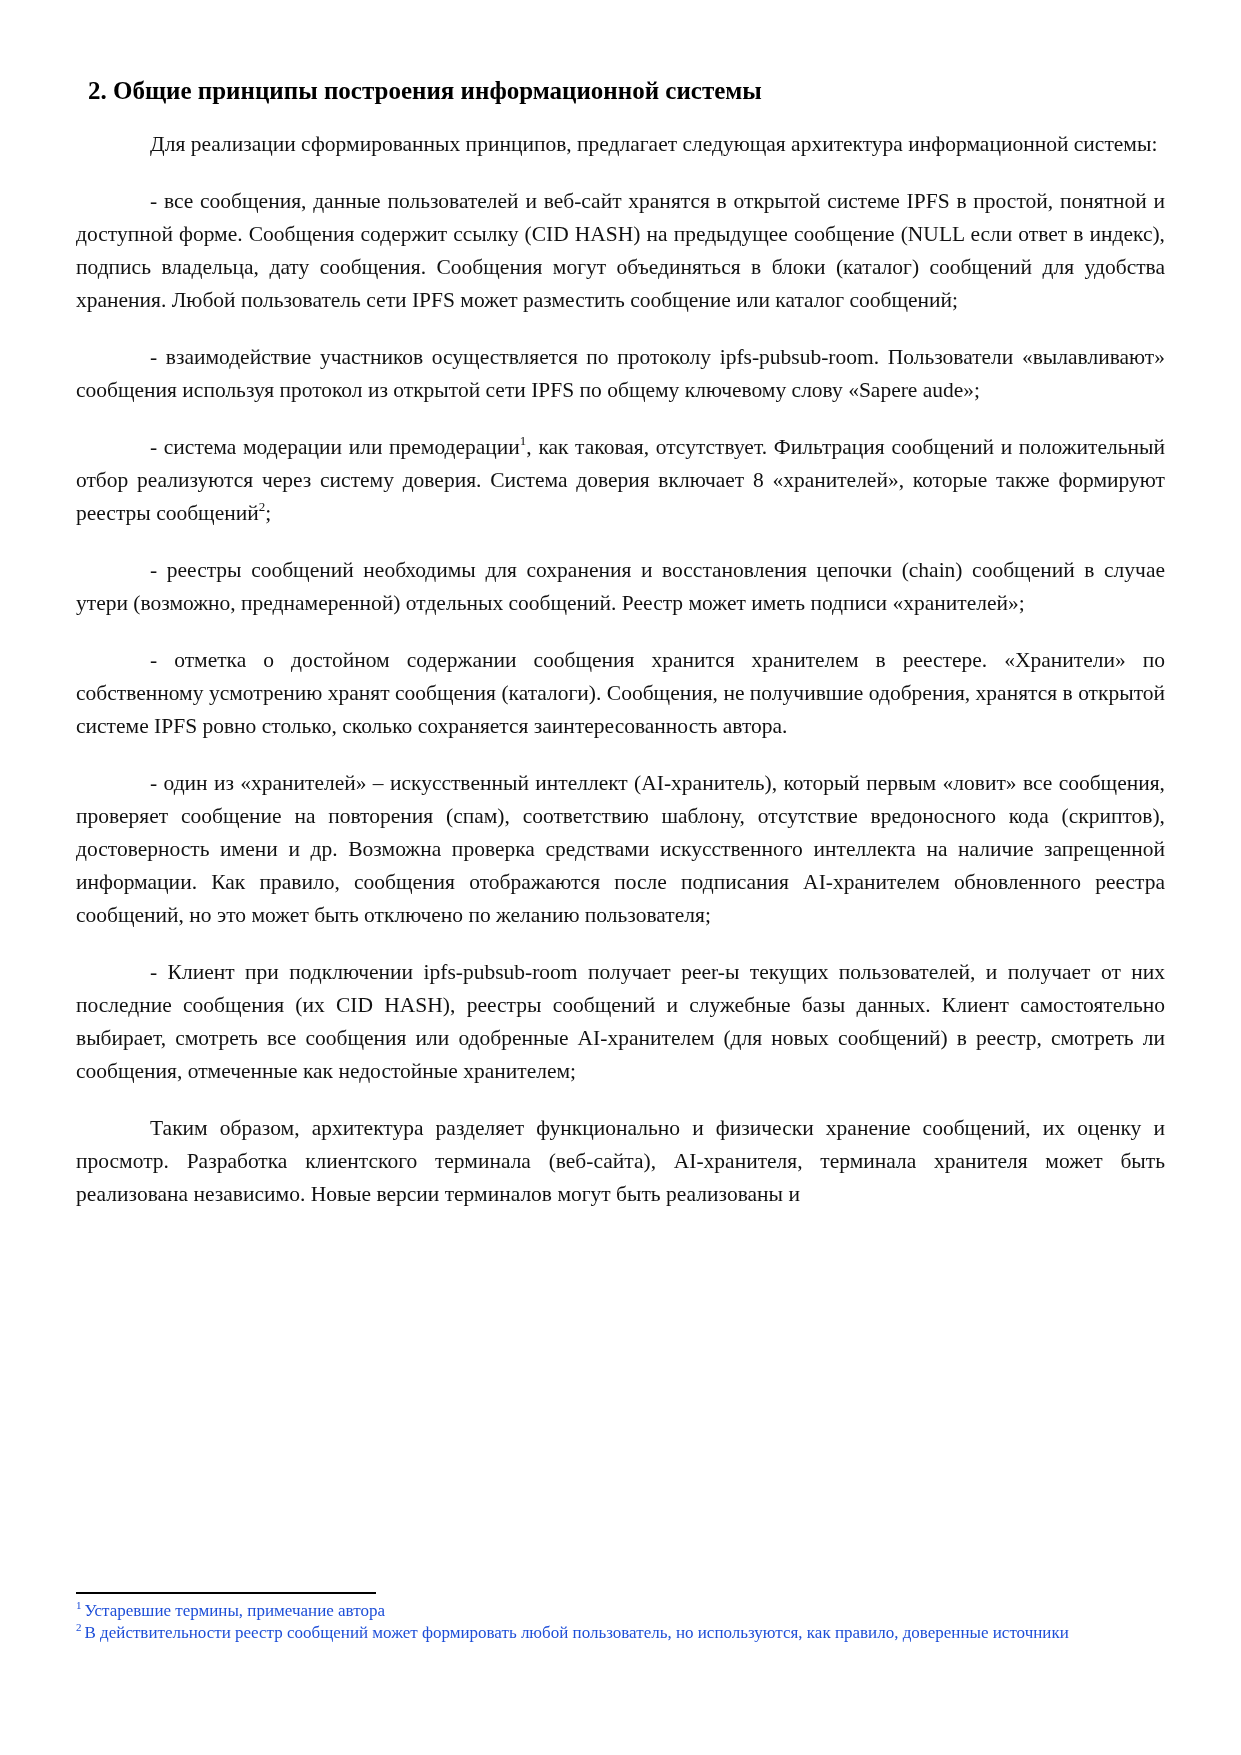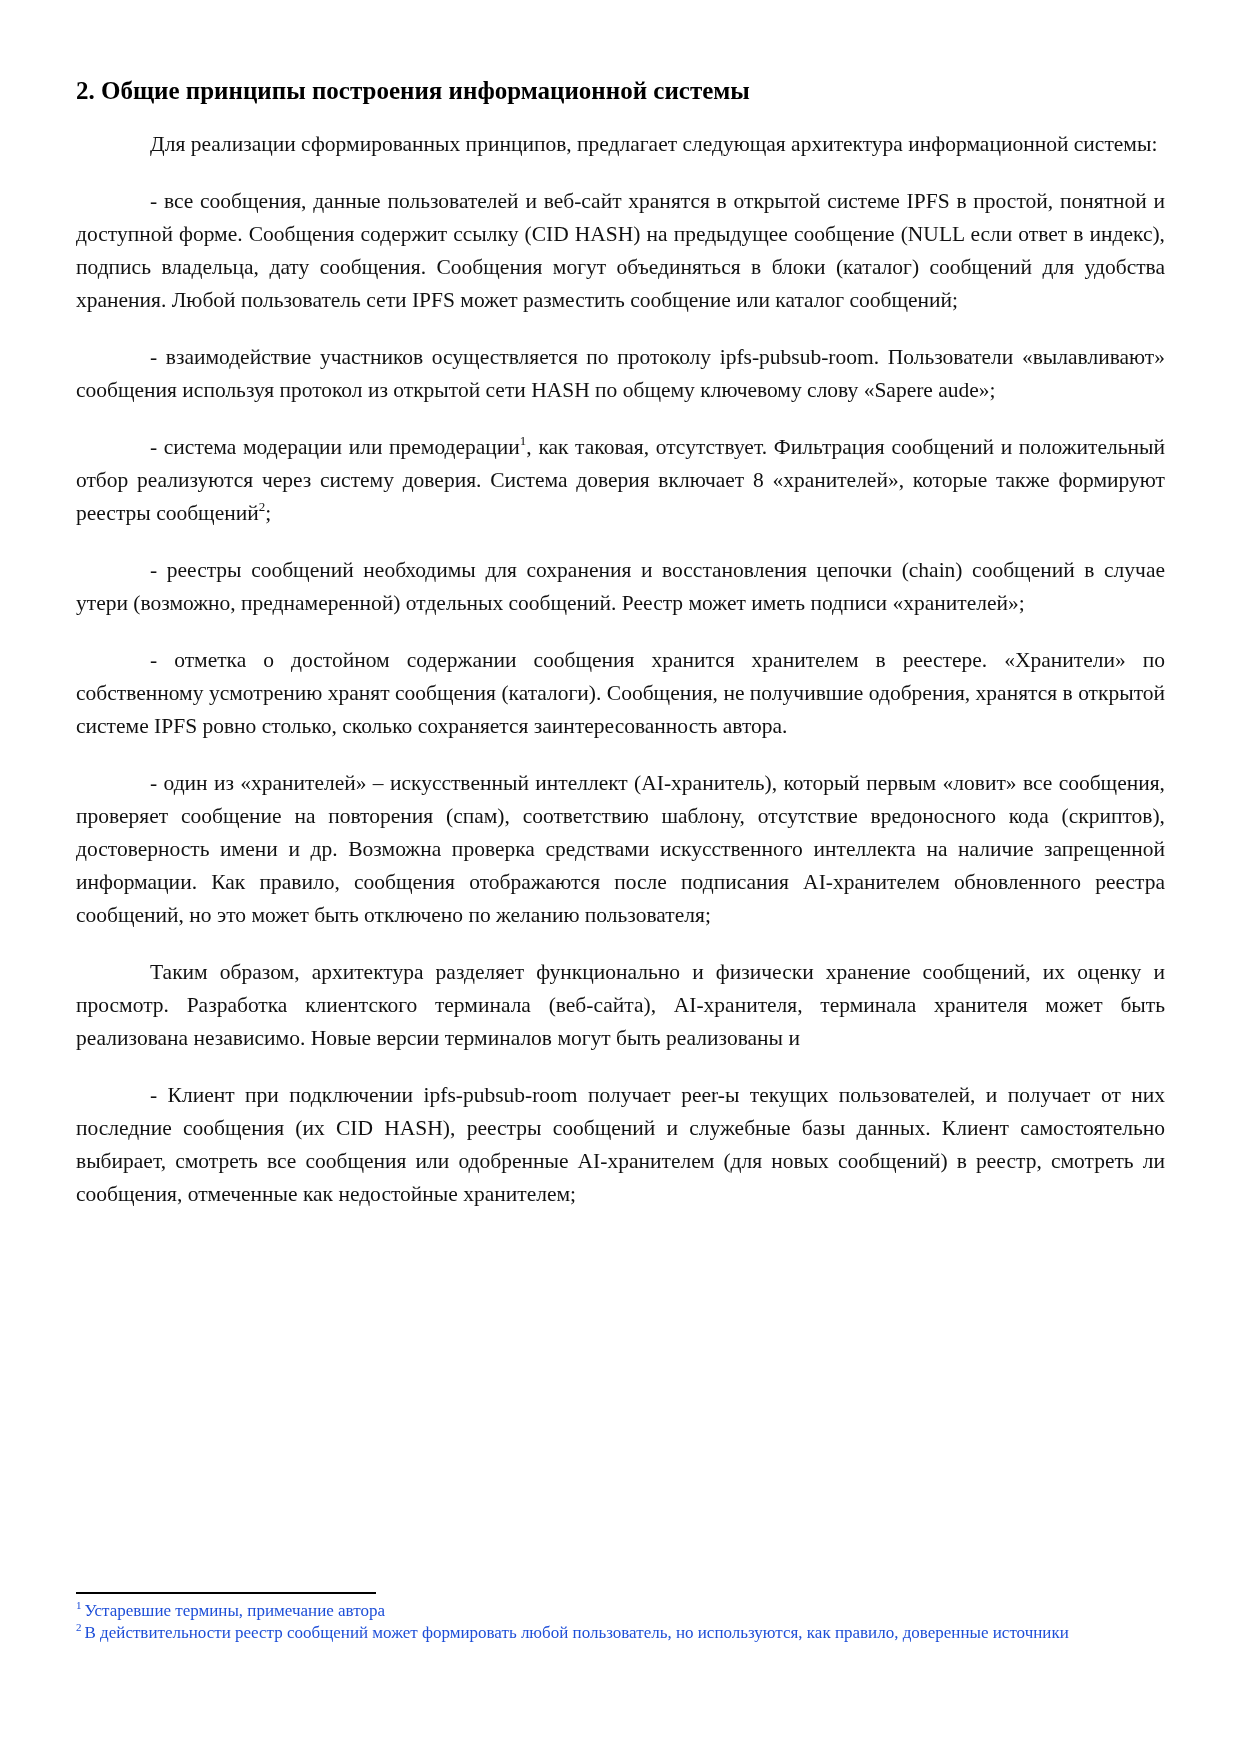--- a/index.html
+++ b/index.html
@@ -6,21 +6,21 @@
     body { width: 1241px; height: 1755px; position: relative; overflow: hidden; }
     .page {
       position: absolute; left: 76px; top: 76px; width: 1089px;
       font-family: "Liberation Serif", "DejaVu Serif", serif;
       color: #111111;
       font-size: 21.5px;
       line-height: 33px;
     }
     .heading {
       font-weight: bold; font-size: 25px; line-height: 30px;
-      margin: 0 0 22px 0; color: #000;
+      margin: 0 0 22px 12px; color: #000;
     }
     .para {
       text-align: justify; text-indent: 74px; margin: 16px 0 24px 0;
     }
     .para sup { font-size: 13px; line-height: 0; vertical-align: 9px; }
     .footnotes {
       position: absolute; left: 76px; top: 1592px; width: 1089px;
       font-family: "Liberation Serif", "DejaVu Serif", serif;
       color: #1d4ed8; font-size: 17px; line-height: 22px;
     }
@@ -28,26 +28,26 @@
     .fn sup { font-size: 11px; line-height: 0; vertical-align: 7px; margin-right: 3px; }
   </style>
 </head>
 <body>
 
 <div class="page">
   <h2 class="heading">2. Общие принципы построения информационной системы</h2>
 
   <p class="para">Для реализации сформированных принципов, предлагает следующая архитектура информационной системы:</p>
   <p class="para">- все сообщения, данные пользователей и веб-сайт хранятся в открытой системе IPFS в простой, понятной и доступной форме. Сообщения содержит ссылку (CID HASH) на предыдущее сообщение (NULL если ответ в индекс), подпись владельца, дату сообщения. Сообщения могут объединяться в блоки (каталог) сообщений для удобства хранения. Любой пользователь сети IPFS может разместить сообщение или каталог сообщений;</p>
-  <p class="para">- взаимодействие участников осуществляется по протоколу ipfs-pubsub-room. Пользователи «вылавливают» сообщения используя протокол из открытой сети HASH по общему ключевому слову «Sapere aude»;</p>
+  <p class="para">- взаимодействие участников осуществляется по протоколу ipfs-pubsub-room. Пользователи «вылавливают» сообщения используя протокол из открытой сети IPFS по общему ключевому слову «Sapere aude»;</p>
   <p class="para"><span>- система модерации или премодерации</span><sup>1</sup><span>, как таковая, отсутствует. Фильтрация сообщений и положительный отбор реализуются через систему доверия. Система доверия включает 8 «хранителей», которые также формируют реестры сообщений</span><sup>2</sup><span>;</span></p>
   <p class="para">- реестры сообщений необходимы для сохранения и восстановления цепочки (chain) сообщений в случае утери (возможно, преднамеренной) отдельных сообщений. Реестр может иметь подписи «хранителей»;</p>
   <p class="para">- отметка о достойном содержании сообщения хранится хранителем в реестере. «Хранители» по собственному усмотрению хранят сообщения (каталоги). Сообщения, не получившие одобрения, хранятся в открытой системе IPFS ровно столько, сколько сохраняется заинтересованность автора.</p>
   <p class="para">- один из «хранителей» – искусственный интеллект (AI-хранитель), который первым «ловит» все сообщения, проверяет сообщение на повторения (спам), соответствию шаблону, отсутствие вредоносного кода (скриптов), достоверность имени и др. Возможна проверка средствами искусственного интеллекта на наличие запрещенной информации. Как правило, сообщения отображаются после подписания AI-хранителем обновленного реестра сообщений, но это может быть отключено по желанию пользователя;</p>
+  <p class="para">- Клиент при подключении ipfs-pubsub-room получает peer-ы текущих пользователей, и получает от них последние сообщения (их CID HASH), реестры сообщений и служебные базы данных. Клиент самостоятельно выбирает, смотреть все сообщения или одобренные AI-хранителем (для новых сообщений) в реестр, смотреть ли сообщения, отмеченные как недостойные хранителем;</p>
   <p class="para">Таким образом, архитектура разделяет функционально и физически хранение сообщений, их оценку и просмотр. Разработка клиентского терминала (веб-сайта), AI-хранителя, терминала хранителя может быть реализована независимо. Новые версии терминалов могут быть реализованы и</p>
-  <p class="para">- Клиент при подключении ipfs-pubsub-room получает peer-ы текущих пользователей, и получает от них последние сообщения (их CID HASH), реестры сообщений и служебные базы данных. Клиент самостоятельно выбирает, смотреть все сообщения или одобренные AI-хранителем (для новых сообщений) в реестр, смотреть ли сообщения, отмеченные как недостойные хранителем;</p>
 </div>
 
 <div class="footnotes">
   <div class="fn-rule"></div>
   <div class="fn"><sup>1</sup><span>Устаревшие термины, примечание автора</span></div>
   <div class="fn"><sup>2</sup><span>В действительности реестр сообщений может формировать любой пользователь, но используются, как правило, доверенные источники</span></div>
 </div>
 
 </body></html>

